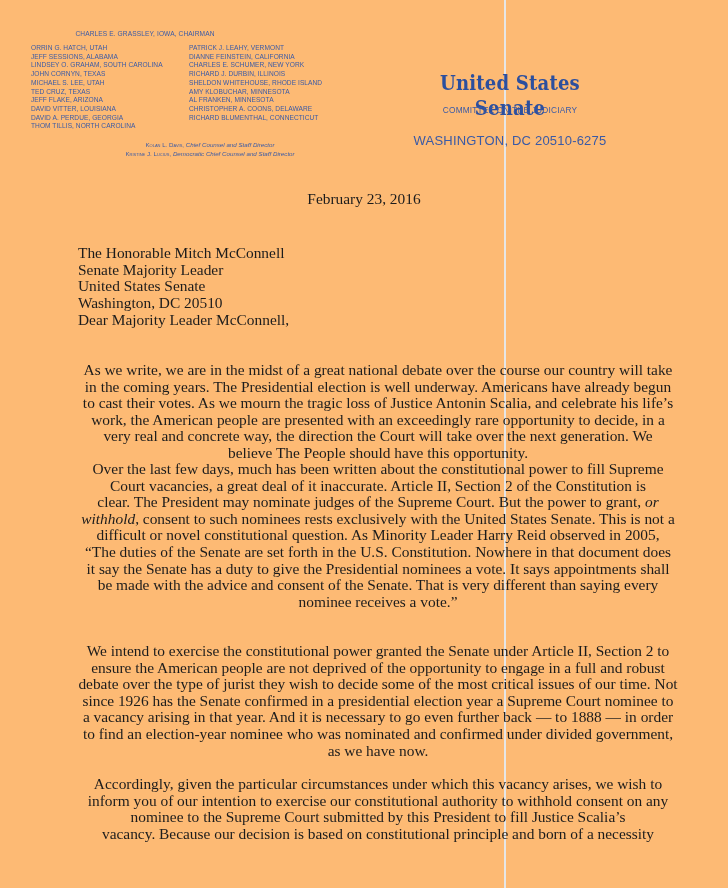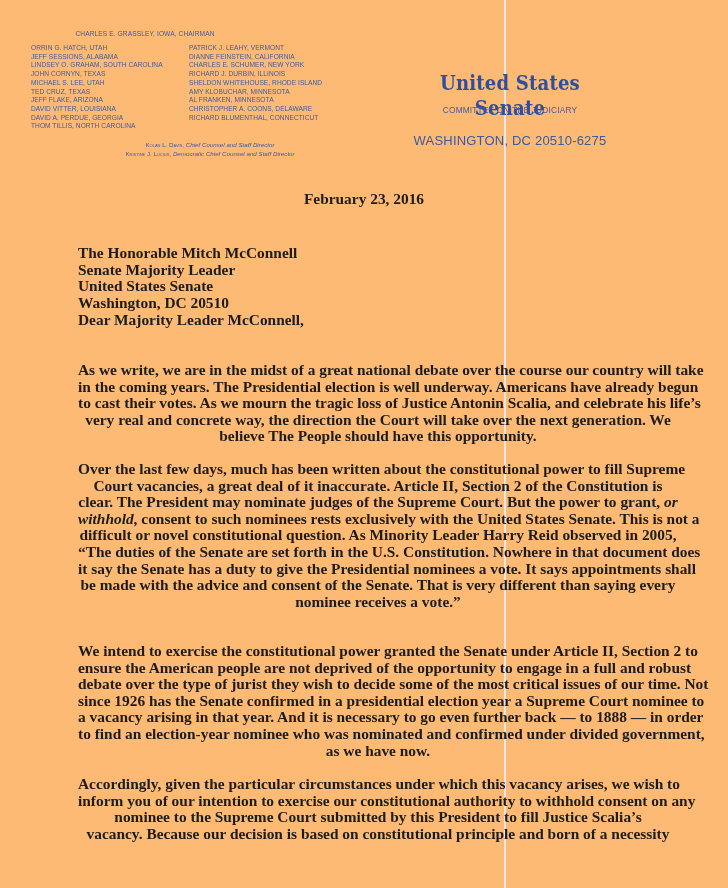--- a/index.html
+++ b/index.html
@@ -10,21 +10,21 @@
     .chairman { position: absolute; top: 30px; left: 0; width: 290px; text-align: center; font-size: 6.6px; letter-spacing: 0.1px; }
     .roster { position: absolute; top: 44px; font-size: 6.6px; line-height: 8.7px; letter-spacing: 0.05px; white-space: nowrap; }
     .roster.left { left: 31px; }
     .roster.right { left: 189px; }
     .staff { position: absolute; top: 141px; left: 60px; width: 300px; text-align: center; font-size: 6.2px; line-height: 8.6px; font-style: normal; }
     .staff .sc { font-variant: small-caps; }
     .staff .it { font-style: italic; }
     .senate-title { position: absolute; top: 70px; left: 385px; width: 250px; text-align: center; font-family: "DejaVu Serif", serif; font-weight: bold; font-size: 21px; color: #2c4f9e; letter-spacing: 0.2px; transform: scaleX(0.86); transform-origin: center; }
     .committee { position: absolute; top: 105px; left: 385px; width: 250px; text-align: center; font-size: 8.3px; color: #3a5aa6; letter-spacing: 0.2px; }
     .city { position: absolute; top: 133px; left: 385px; width: 250px; text-align: center; font-size: 13px; color: #3a5aa6; letter-spacing: 0.2px; }
-    .body { font-family: "Liberation Serif", serif; color: #1c1c1c; font-size: 15.4px; line-height: 16.6px; font-weight: bold; }
+    .body { font-family: "Liberation Serif", serif; color: #1c1c1c; font-size: 15.4px; line-height: 16.6px; }
     .date { position: absolute; top: 191px; left: 0; width: 728px; text-align: center; }
     .address { position: absolute; top: 245px; left: 78px; }
     .address div { white-space: nowrap; }
     .salutation { position: absolute; top: 312px; left: 78px; white-space: nowrap; }
     .para { position: absolute; left: 78px; width: 600px; text-align: center; }
     .para .ln { white-space: nowrap; display: block; }
     .p1 { top: 362px; }
     .p2 { top: 461px; }
     .p3 { top: 643px; }
     .p4 { top: 776px; }
@@ -86,20 +86,21 @@
     <div>United States Senate</div>
     <div>Washington, DC 20510</div>
   </div>
 
   <div class="body salutation">Dear Majority Leader McConnell,</div>
 
   <div class="body para p1">
     <span class="ln">As we write, we are in the midst of a great national debate over the course our country will take</span>
     <span class="ln">in the coming years.  The Presidential election is well underway.  Americans have already begun</span>
     <span class="ln">to cast their votes.  As we mourn the tragic loss of Justice Antonin Scalia, and celebrate his life’s</span>
+    <span class="ln">work, the American people are presented with an exceedingly rare opportunity to decide, in a</span>
     <span class="ln">very real and concrete way, the direction the Court will take over the next generation.  We</span>
     <span class="ln">believe The People should have this opportunity.</span>
   </div>
 
   <div class="body para p2">
     <span class="ln">Over the last few days, much has been written about the constitutional power to fill Supreme</span>
     <span class="ln">Court vacancies, a great deal of it inaccurate.  Article II, Section 2 of the Constitution is</span>
     <span class="ln"><span>clear.  The President may nominate judges of the Supreme Court.  But the power to grant, </span><i>or</i></span>
     <span class="ln"><i>withhold</i><span>, consent to such nominees rests exclusively with the United States Senate.  This is not a</span></span>
     <span class="ln">difficult or novel constitutional question.  As Minority Leader Harry Reid observed in 2005,</span>

